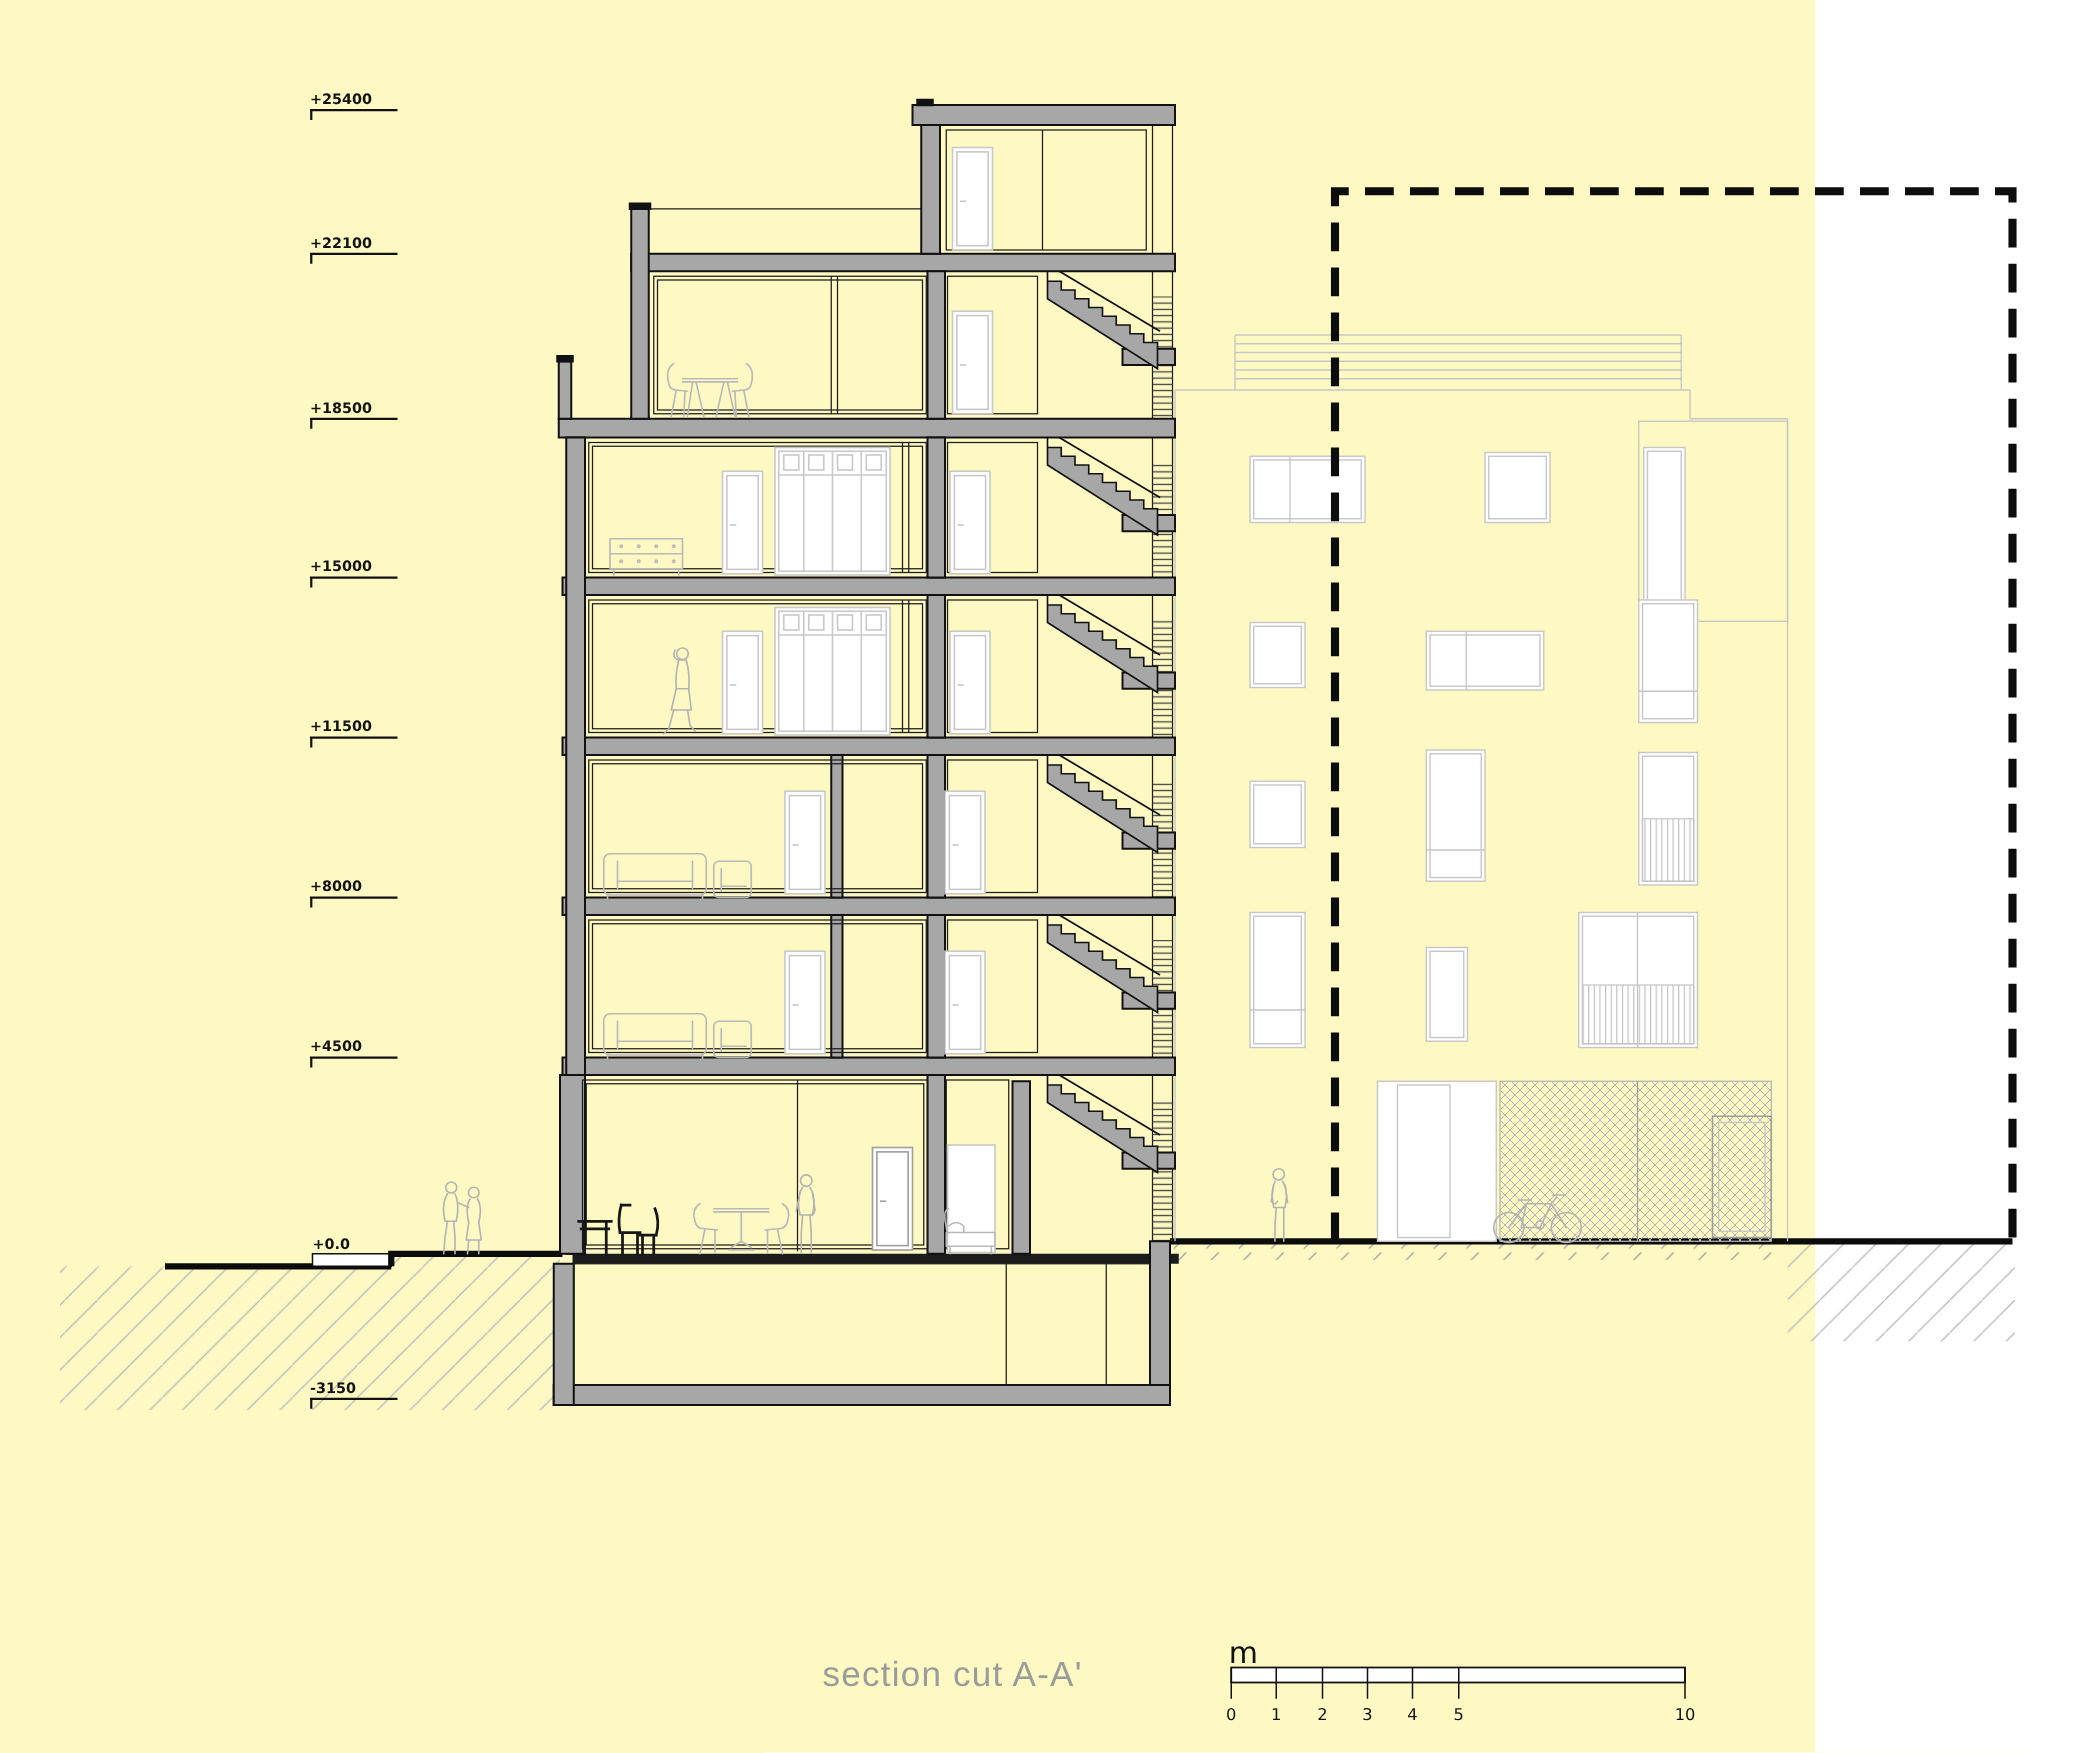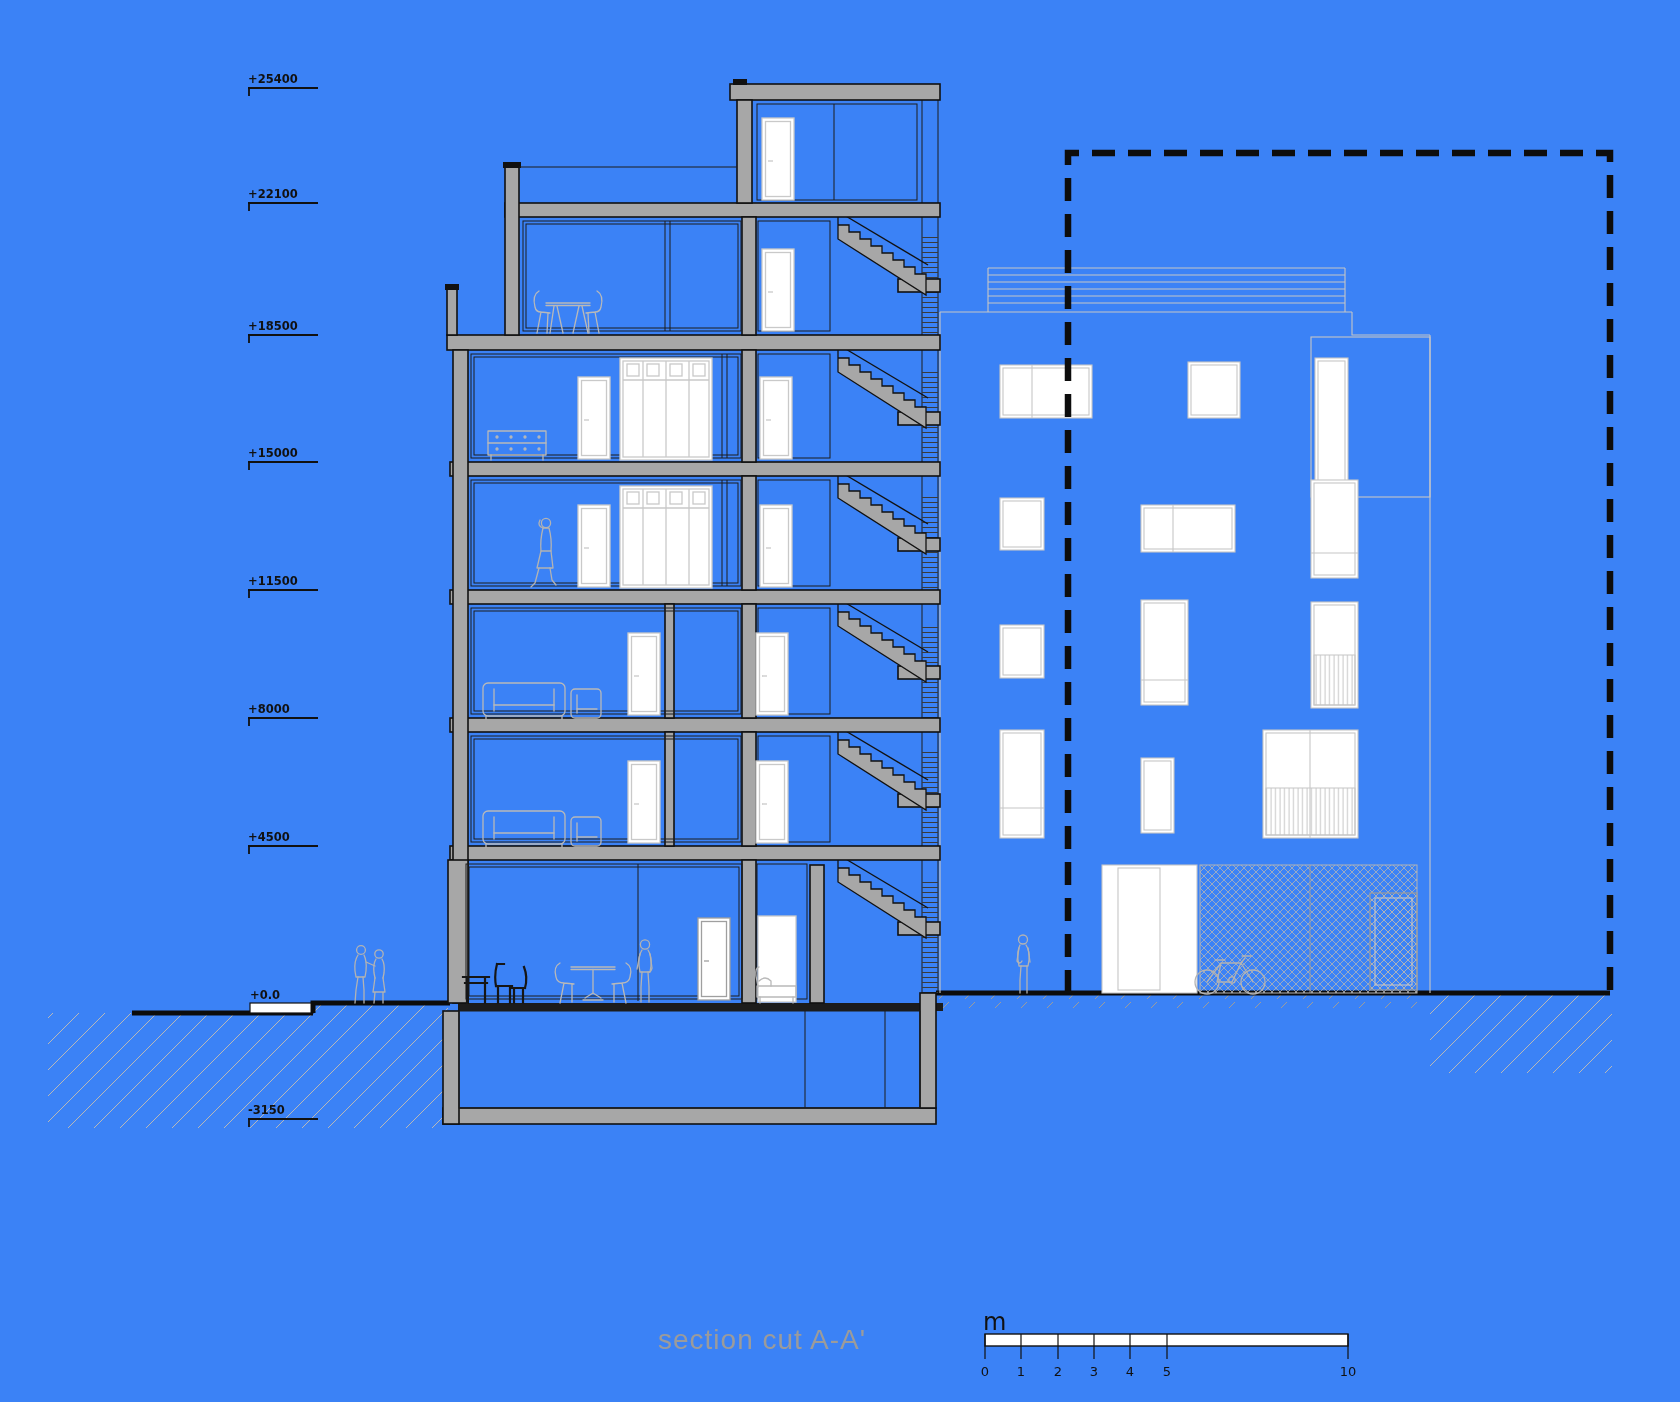--- a/index.html
+++ b/index.html
@@ -1,16 +1,16 @@
 <!DOCTYPE html>
 <html><head>
 <meta charset="utf-8">
 <style>
   html,body{margin:0;padding:0;background:#fff}
-  .stage{width:1680px;height:1402px;position:relative;background:#3b82f6;font-family:"DejaVu Sans",sans-serif}
+  .stage{width:1452px;height:1402px;position:relative;background:#fef9c3;font-family:"DejaVu Sans",sans-serif}
   svg{display:block}
   .poche{fill:#a7a7a7;stroke:#111;stroke-width:1.6}
   .cap{fill:#111;stroke:none}
   .thin{stroke:#1c1c1c;stroke-width:1;fill:none}
   .gnd{stroke:#0c0c0c;stroke-width:5;fill:none}
   .mk{stroke:#111;stroke-width:1.8;fill:none}
   .lw{stroke:#c6c6c6;stroke-width:1.1;fill:#fff}
   .lwn{stroke:#c6c6c6;stroke-width:1.1;fill:none}
   .lt{stroke:#b9b9b9;stroke-width:1.3;fill:none;stroke-linecap:round;stroke-linejoin:round}
   .fig{stroke:#b3b3b3;stroke-width:1.3;fill:none;stroke-linecap:round;stroke-linejoin:round}

